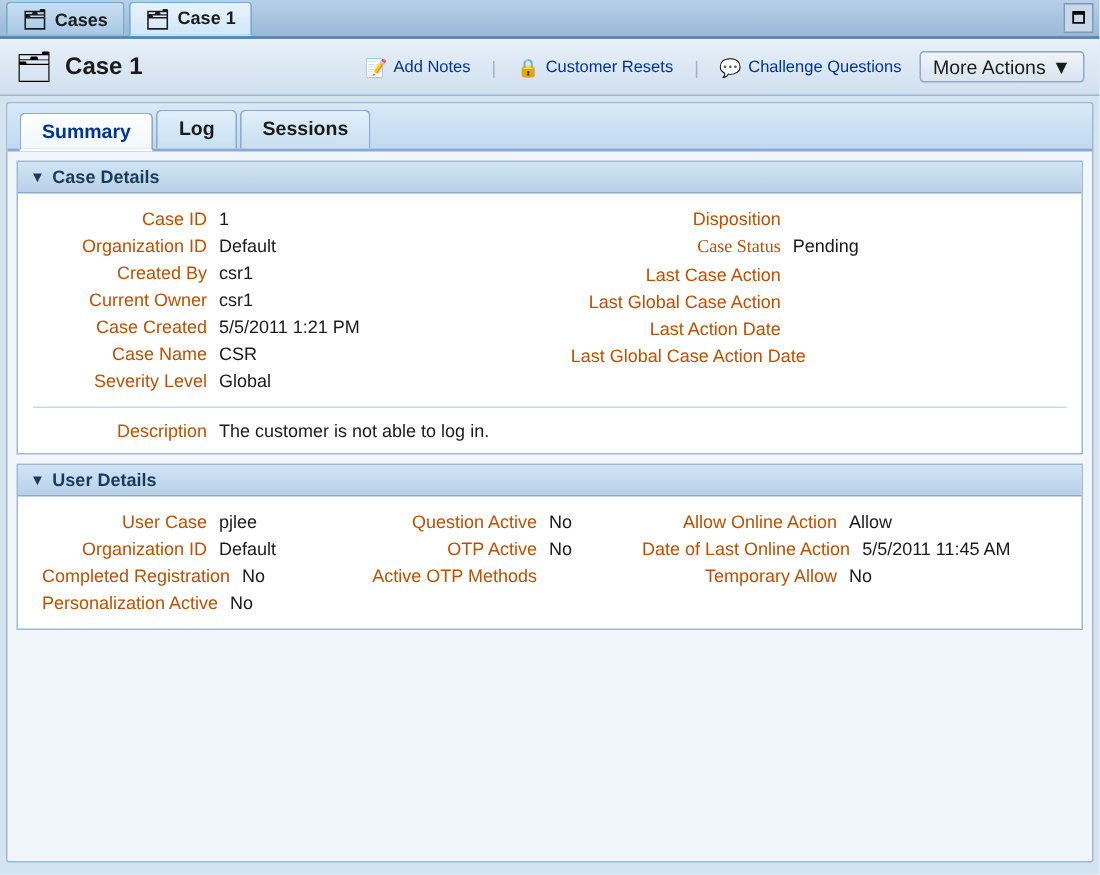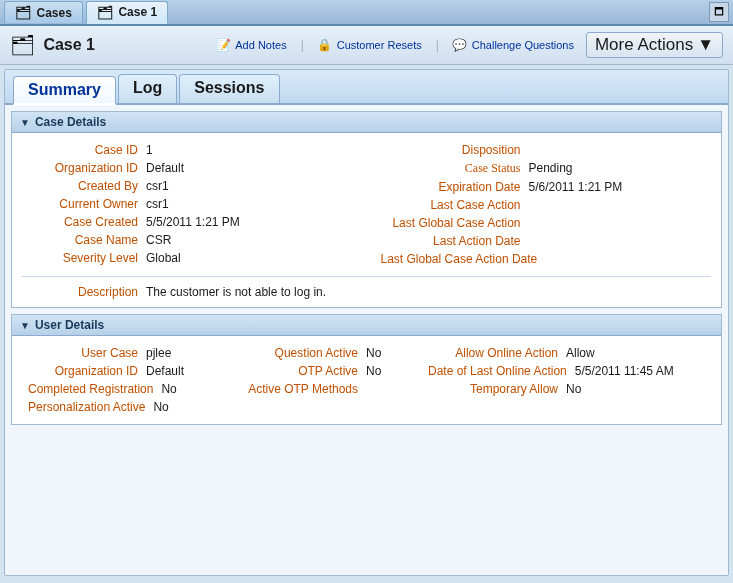--- a/index.html
+++ b/index.html
@@ -92,21 +92,21 @@
       font-size: 12px;
     }
     .action-btn-separator {
       color: #a0b0c0;
       margin: 0 2px;
     }
     .more-actions-btn {
       display: flex;
       align-items: center;
       padding: 2px 8px;
-      font-size: 17px;
+      font-size: 13px;
       color: #1a1a1a;
       background: linear-gradient(to bottom, #f0f4f8, #d8e4f0);
       border: 1px solid #8aaace;
       border-radius: 3px;
       cursor: pointer;
     }
 
     
     .main-content {
       background: #f0f6fc;
@@ -119,21 +119,21 @@
 
     
     .tab-row {
       display: flex;
       background: linear-gradient(to bottom, #d8eaf8, #c0d8f0);
       border-bottom: 2px solid #8aaace;
       padding: 4px 8px 0;
     }
     .tab-item {
       padding: 4px 14px;
-      font-size: 16px;
+      font-size: 13px;
       font-weight: bold;
       color: #1a1a1a;
       background: linear-gradient(to bottom, #e0f0fc, #c8dff0);
       border: 1px solid #8aaace;
       border-bottom: none;
       border-radius: 4px 4px 0 0;
       cursor: pointer;
       margin-right: 2px;
     }
     .tab-item.active {
@@ -311,24 +311,20 @@
         <div class="field-col">
           <div class="field-row">
             <span class="field-label" style="min-width:140px;">Disposition</span>
             <span class="field-value"></span>
           </div>
           <div class="field-row">
             <span class="field-label" style="min-width:140px;font-family:Liberation Serif, serif;">Case Status</span>
             <span class="field-value">Pending</span>
           </div>
           <div class="field-row">
-            <span class="field-label" style="min-width:140px;">Expiration Date</span>
-            <span class="field-value">5/6/2011 1:21 PM</span>
-          </div>
-          <div class="field-row">
             <span class="field-label" style="min-width:140px;">Last Case Action</span>
             <span class="field-value"></span>
           </div>
           <div class="field-row">
             <span class="field-label" style="min-width:140px;">Last Global Case Action</span>
             <span class="field-value"></span>
           </div>
           <div class="field-row">
             <span class="field-label" style="min-width:140px;">Last Action Date</span>
             <span class="field-value"></span>

